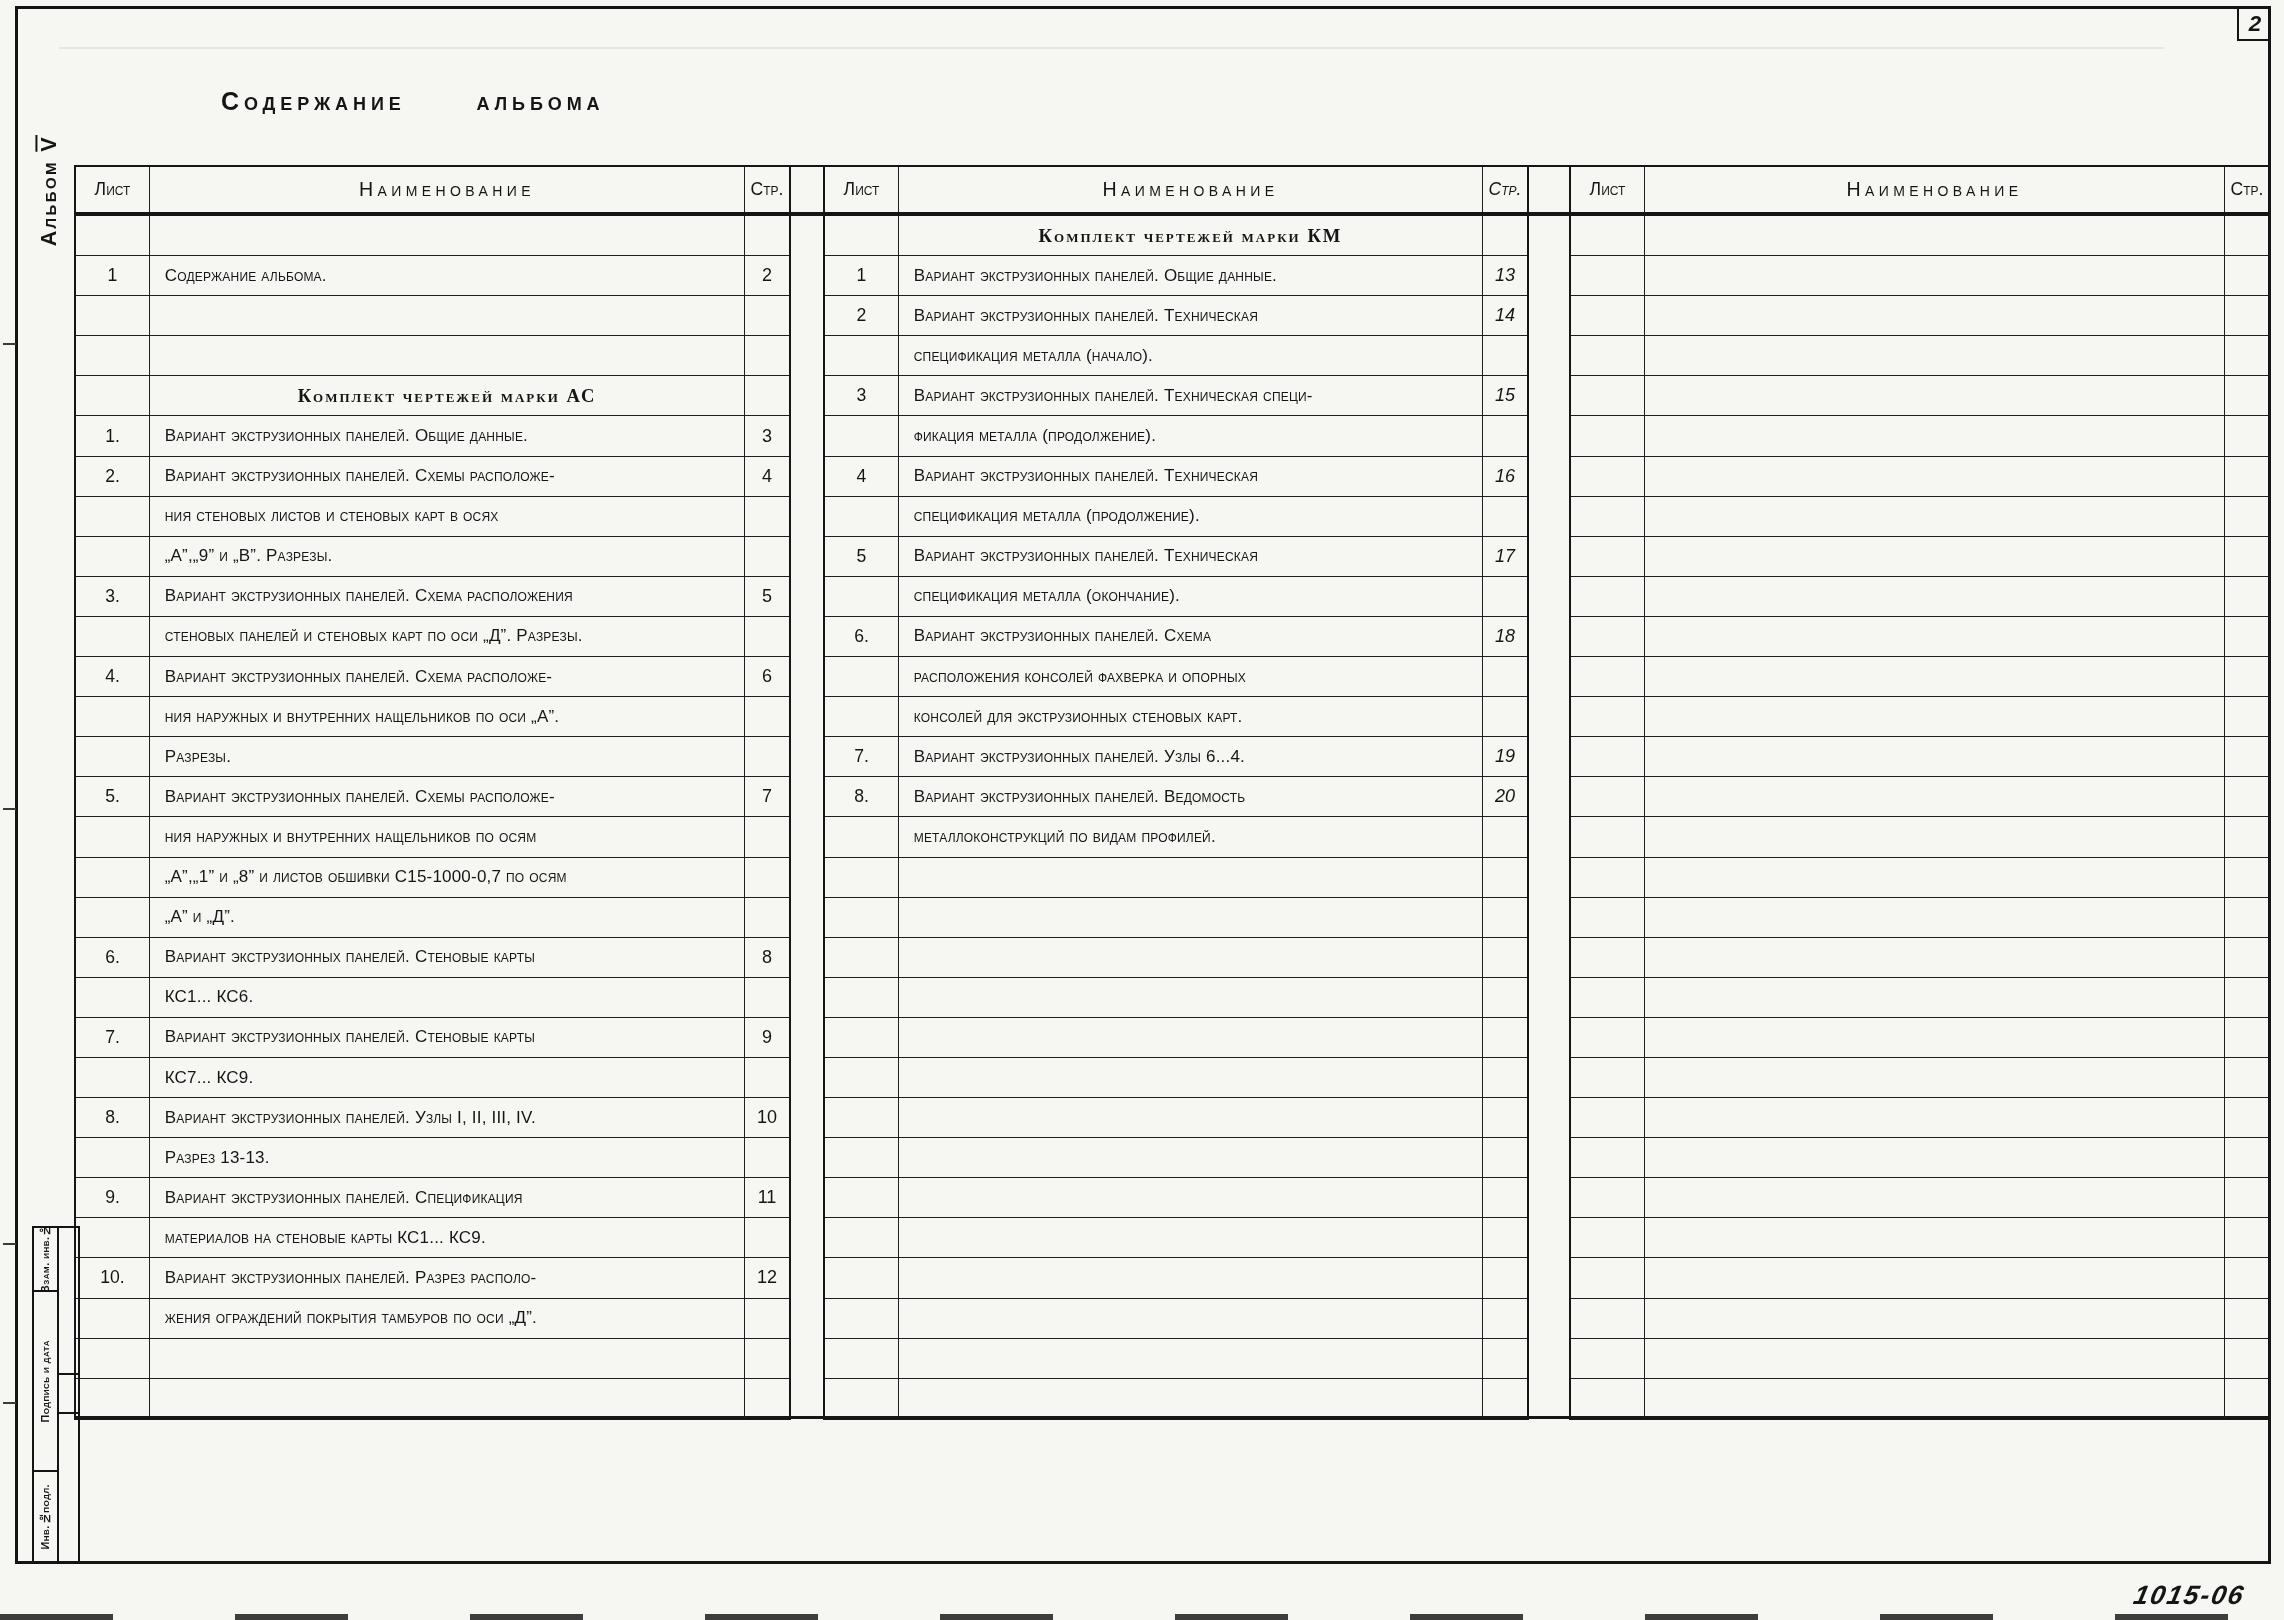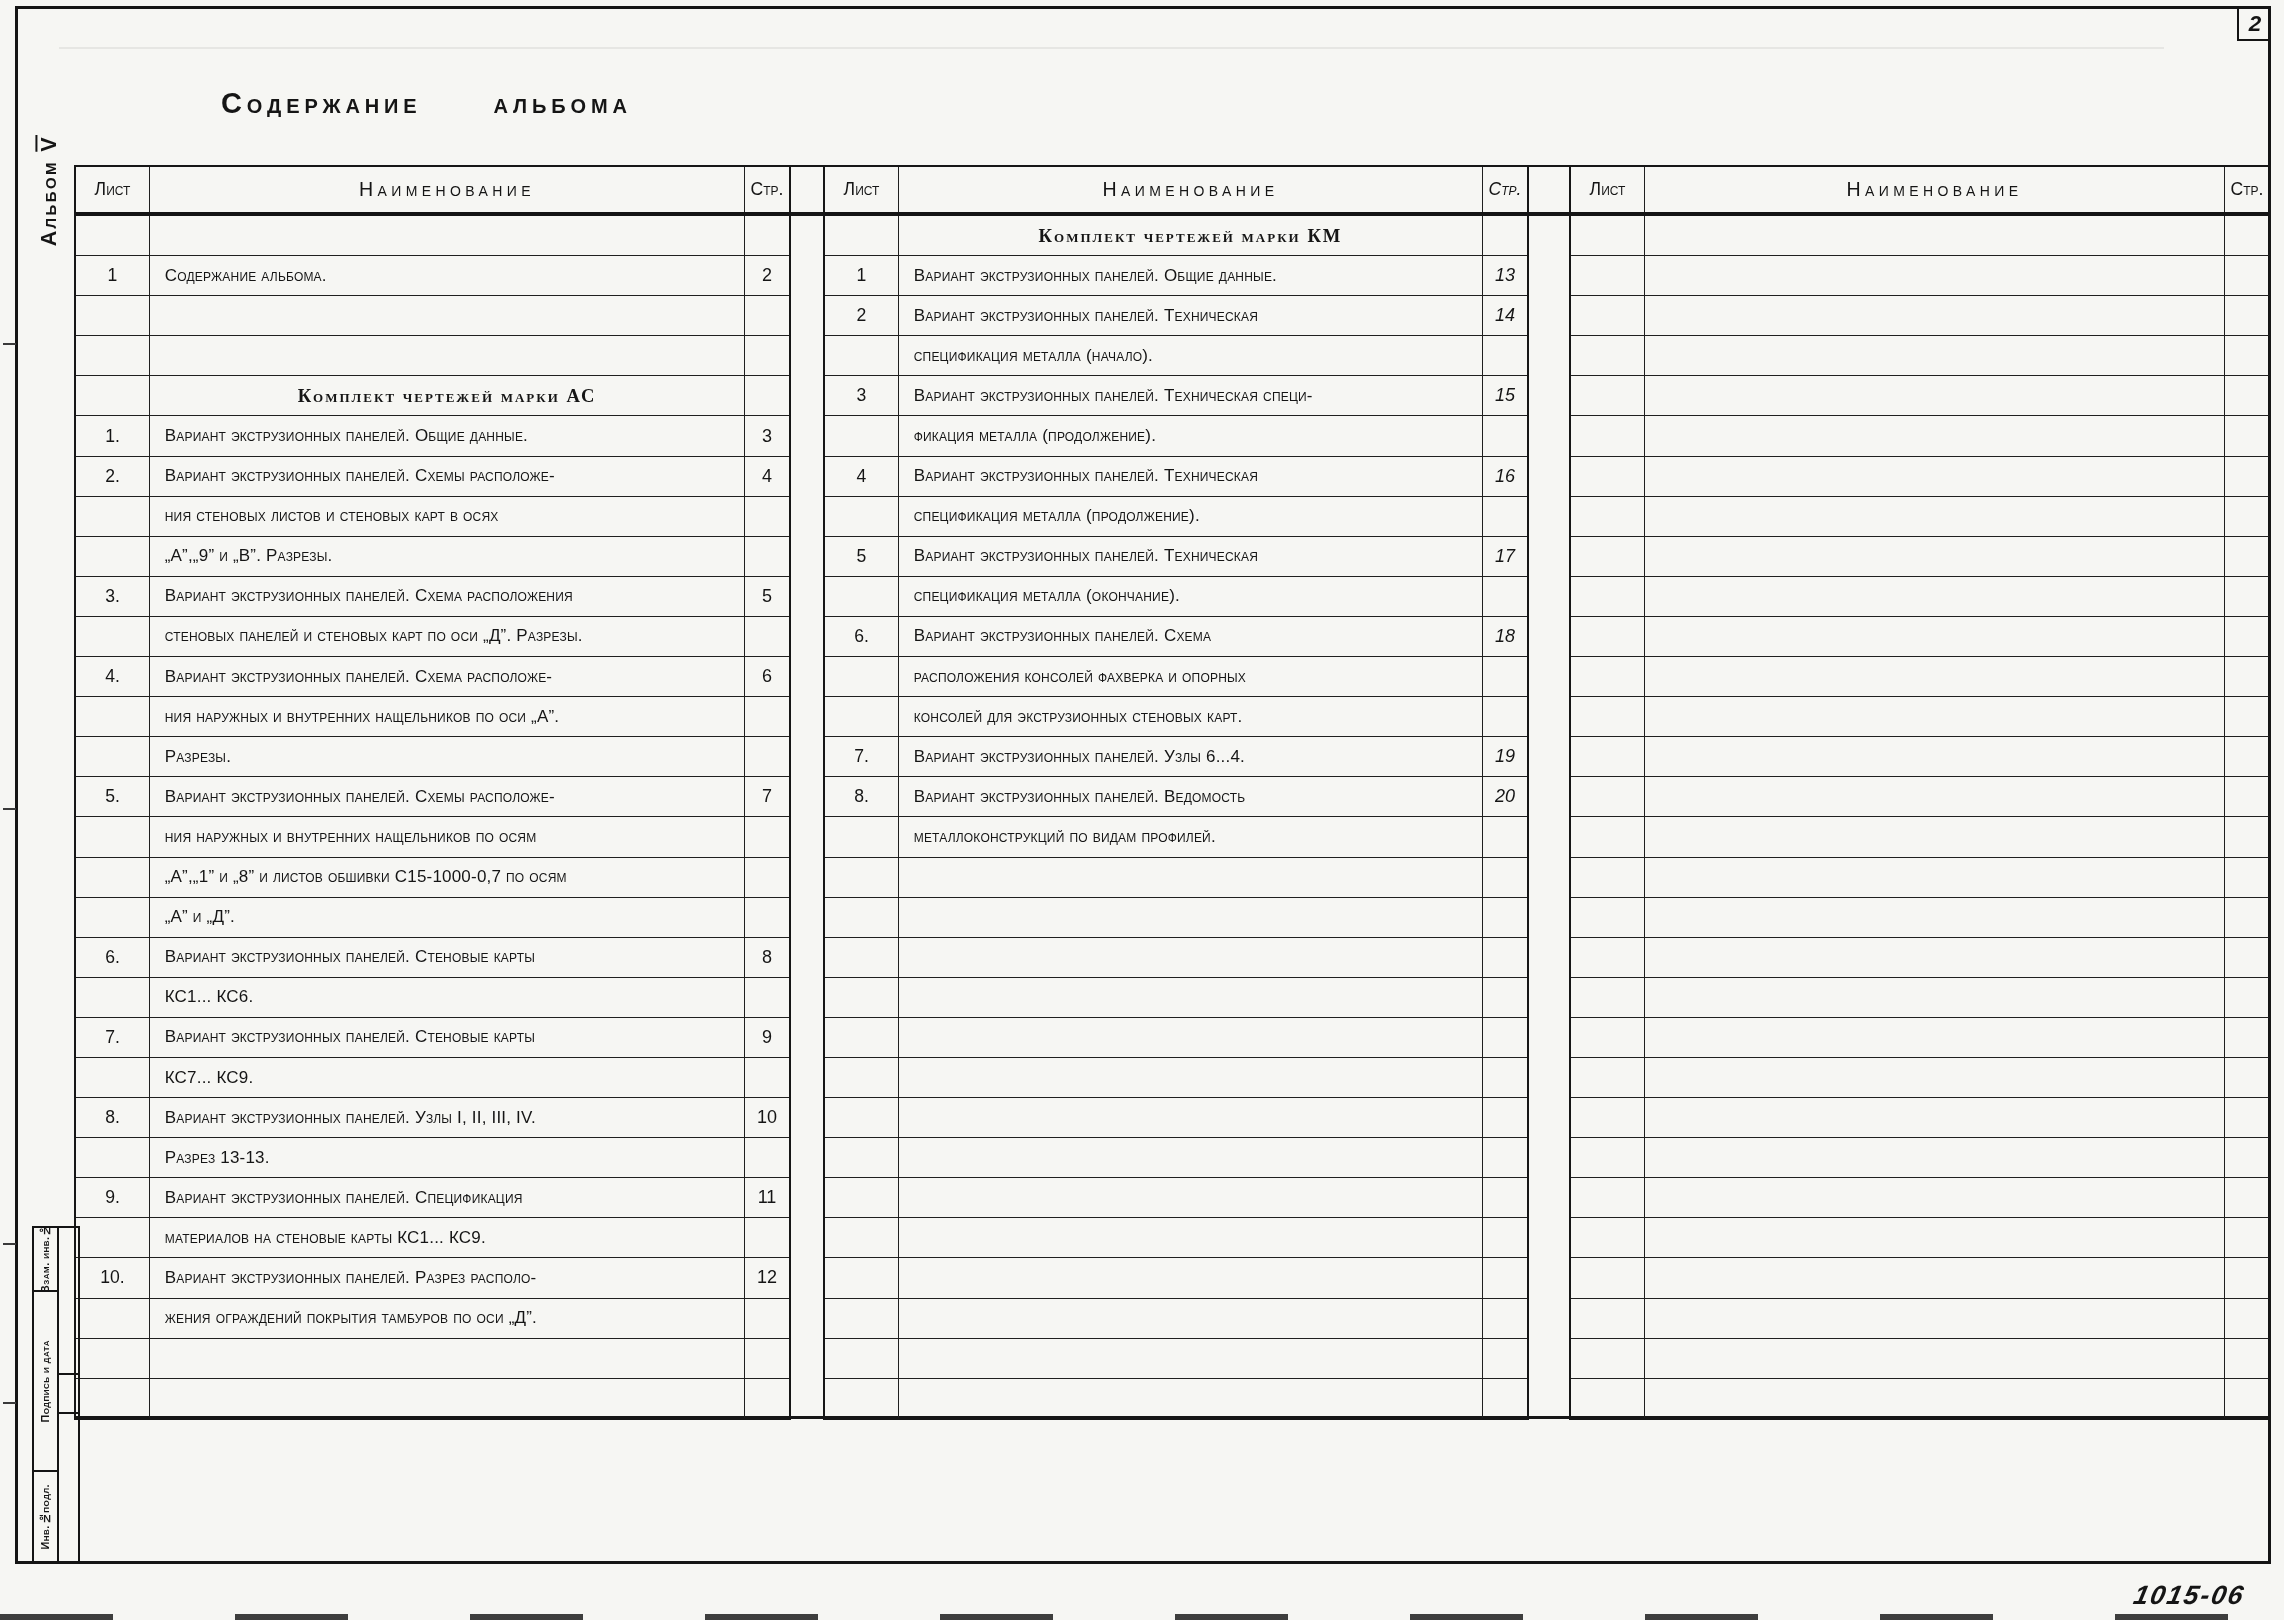--- a/index.html
+++ b/index.html
@@ -22,21 +22,21 @@
   }
   
   .sheetbox{
     position:absolute;left:2237px;top:9.3px;width:34px;height:32px;
     box-sizing:border-box;border-left:2.9px solid #141414;border-bottom:2.9px solid #141414;
     display:flex;align-items:center;justify-content:center;
     font-size:22.5px;font-style:italic;font-weight:bold;
   }
   .title{
     position:absolute;left:221px;top:87px;
-    font-size:29px;letter-spacing:4.9px;word-spacing:59px;font-weight:bold;
+    font-size:25px;letter-spacing:4.9px;word-spacing:59px;font-weight:bold;
     white-space:nowrap;
   }
   
   .album{
     position:absolute;left:35px;top:117px;height:147px;width:29px;
     display:flex;align-items:center;justify-content:center;
   }
   .album .vtext{
     writing-mode:vertical-rl;transform:rotate(180deg);
     font-size:21.5px;letter-spacing:2.4px;font-weight:bold;white-space:nowrap;

